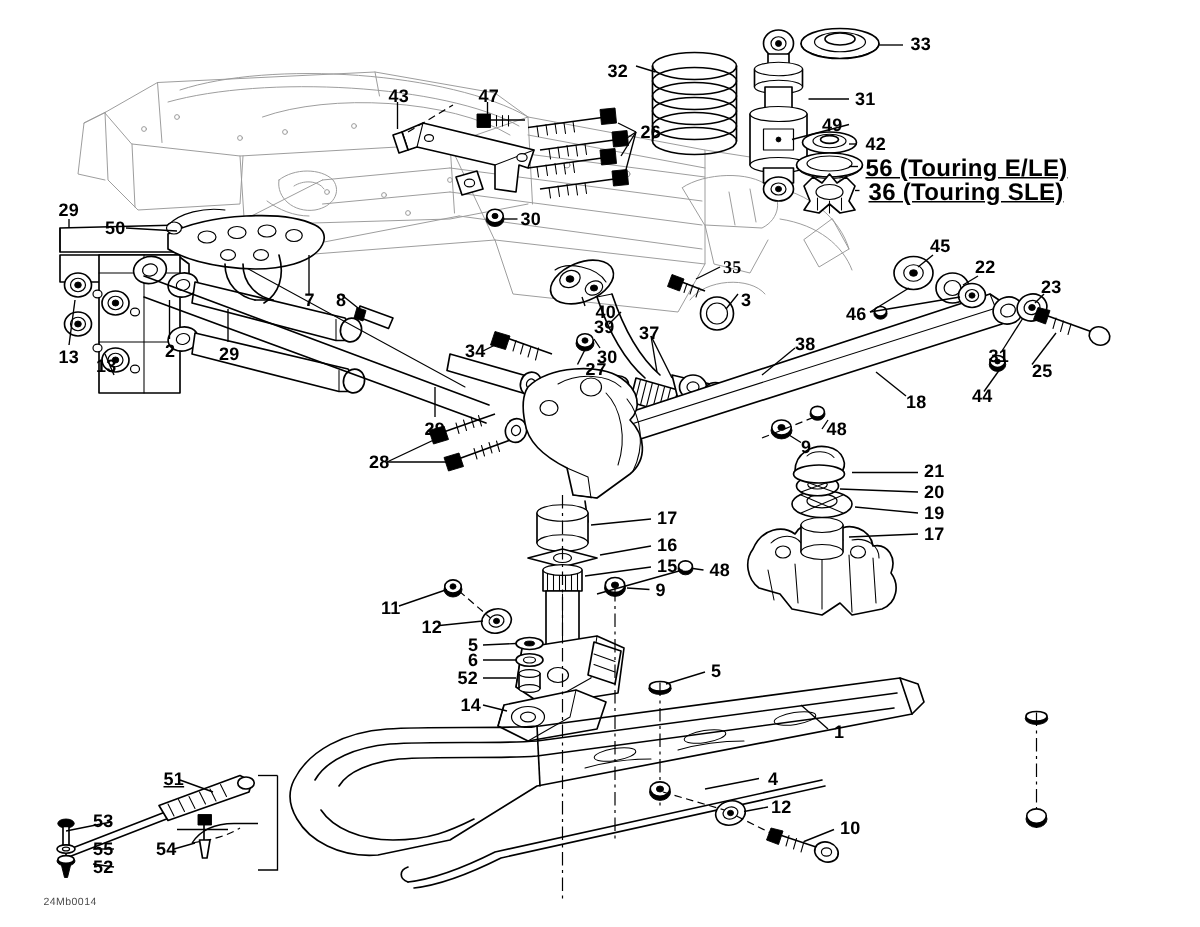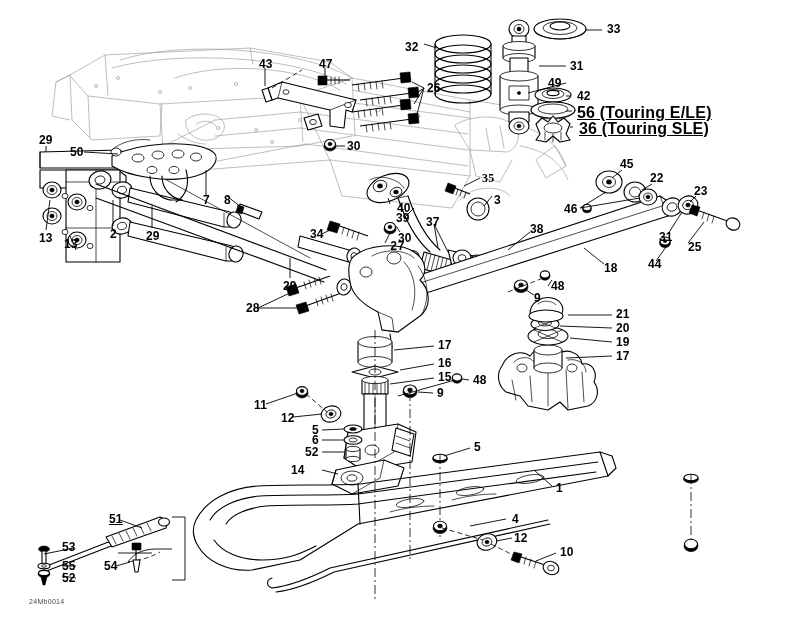--- a/index.html
+++ b/index.html
@@ -771,21 +771,21 @@
   <div class="cal" style="left:438px;top:357px;">16</div>
   <div class="cal" style="left:438px;top:371px;">15</div>
   <div class="cal" style="left:473px;top:374px;">48</div>
   <div class="cal" style="left:437px;top:387px;">9</div>
 
   <div class="cal" style="left:254px;top:399px;">11</div>
   <div class="cal" style="left:281px;top:412px;">12</div>
   <div class="cal" style="left:312px;top:424px;">5</div>
   <div class="cal" style="left:312px;top:434px;">6</div>
   <div class="cal" style="left:305px;top:446px;">52</div>
-  <div class="cal" style="left:291px;top:464px;">14</div>
+  <div class="cal" style="left:307px;top:464px;">14</div>
 
   <div class="cal" style="left:474px;top:441px;">5</div>
   <div class="cal" style="left:556px;top:482px;">1</div>
   <div class="cal" style="left:512px;top:513px;">4</div>
   <div class="cal" style="left:514px;top:532px;">12</div>
   <div class="cal" style="left:560px;top:546px;">10</div>
 
   <div class="cal" style="left:109px;top:513px;text-decoration:underline;">51</div>
   <div class="cal" style="left:62px;top:541px;">53</div>
   <div class="cal" style="left:104px;top:560px;">54</div>

